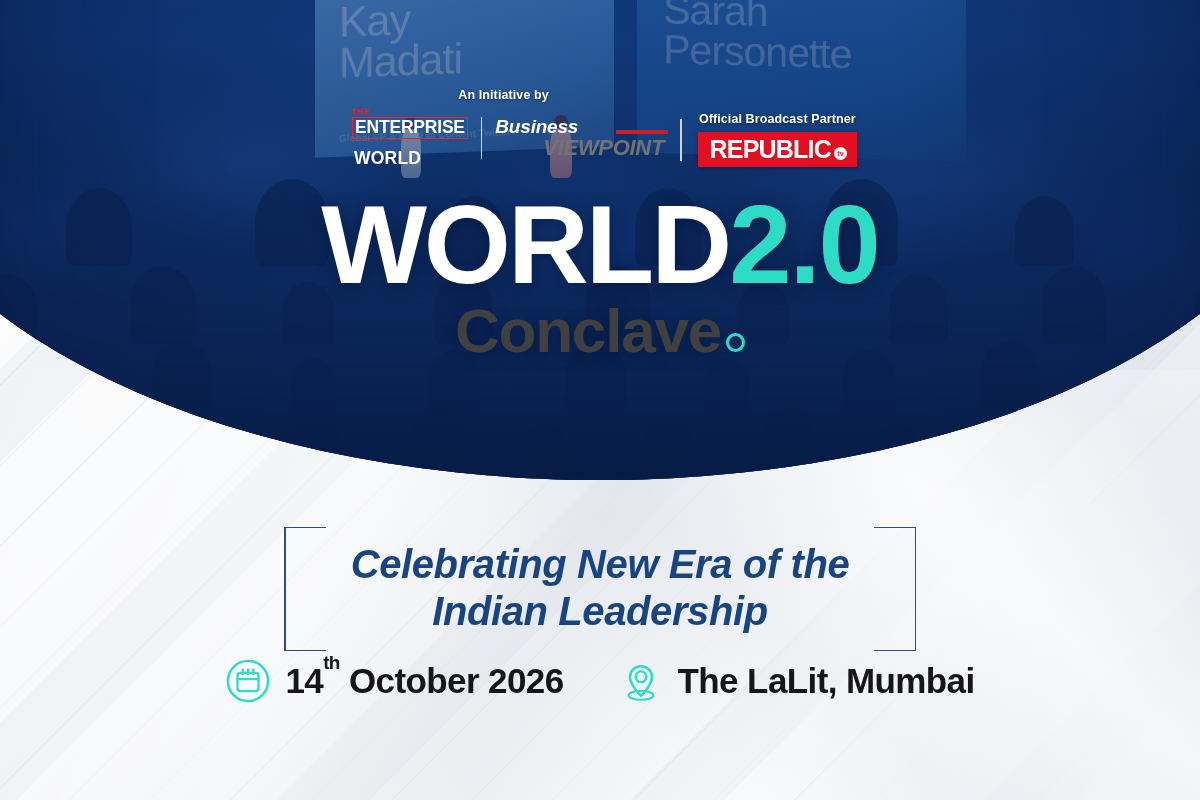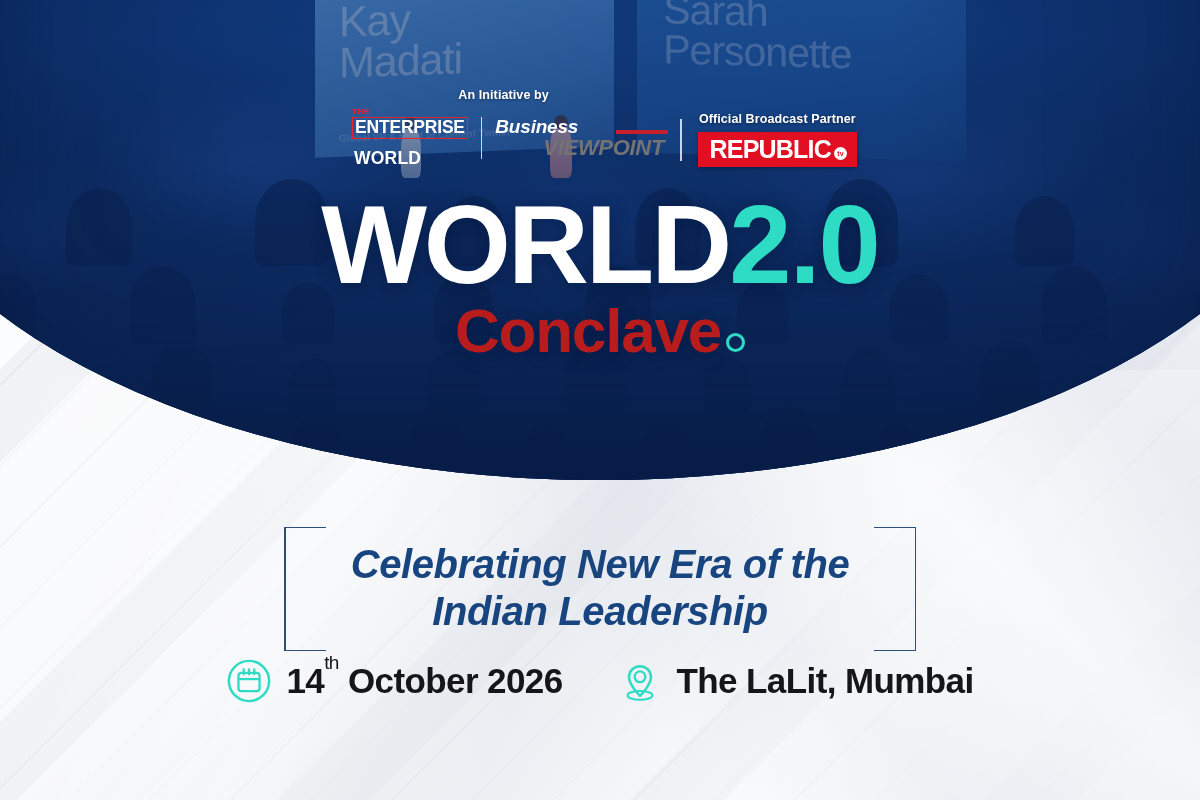--- a/index.html
+++ b/index.html
@@ -228,21 +228,21 @@
   }
   .t-bharat {
     color:#ffffff;
     font-family:"Liberation Sans", sans-serif;
     font-stretch:condensed;
     letter-spacing:-3px;
   }
   .t-ver { color:#2edcc6; letter-spacing:-2px; }
   .title-sub {
     margin-top:4px;
-    font-size:62px; font-weight:700; color:#b91c1c;
+    font-size:62px; font-weight:700; color:#404040;
     letter-spacing:-1.2px; line-height:1;
     text-shadow:0 3px 16px rgba(3,16,46,.45);
   }
   .sub-dot {
     display:inline-block;
     width:19px; height:19px; border-radius:50%;
     border:3.5px solid #2edcc6;
     vertical-align:baseline; margin-left:5px;
   }
 
@@ -274,21 +274,21 @@
   .meta-row {
     position:absolute; left:0; right:0; top:658px;
     display:flex; justify-content:center; align-items:center;
     gap:54px; z-index:5;
   }
   .meta-item { display:flex; align-items:center; gap:14px; }
   .meta-text {
     font-size:35px; font-weight:700; color:#16161a;
     letter-spacing:-.6px; white-space:nowrap;
   }
-  .meta-text sup { font-size:19px; font-weight:400; top:-.62em; position:relative; }
+  .meta-text sup { font-size:19px; font-weight:700; top:-.62em; position:relative; }
   .ico { width:46px; height:46px; flex:0 0 auto; display:block; }
 
   
   .sheen {
     position:absolute; left:0; right:0; bottom:0; height:430px;
     background:linear-gradient(115deg,
       rgba(255,255,255,0) 0%,
       rgba(255,255,255,.45) 30%,
       rgba(228,232,239,.30) 48%,
       rgba(255,255,255,.35) 70%,

